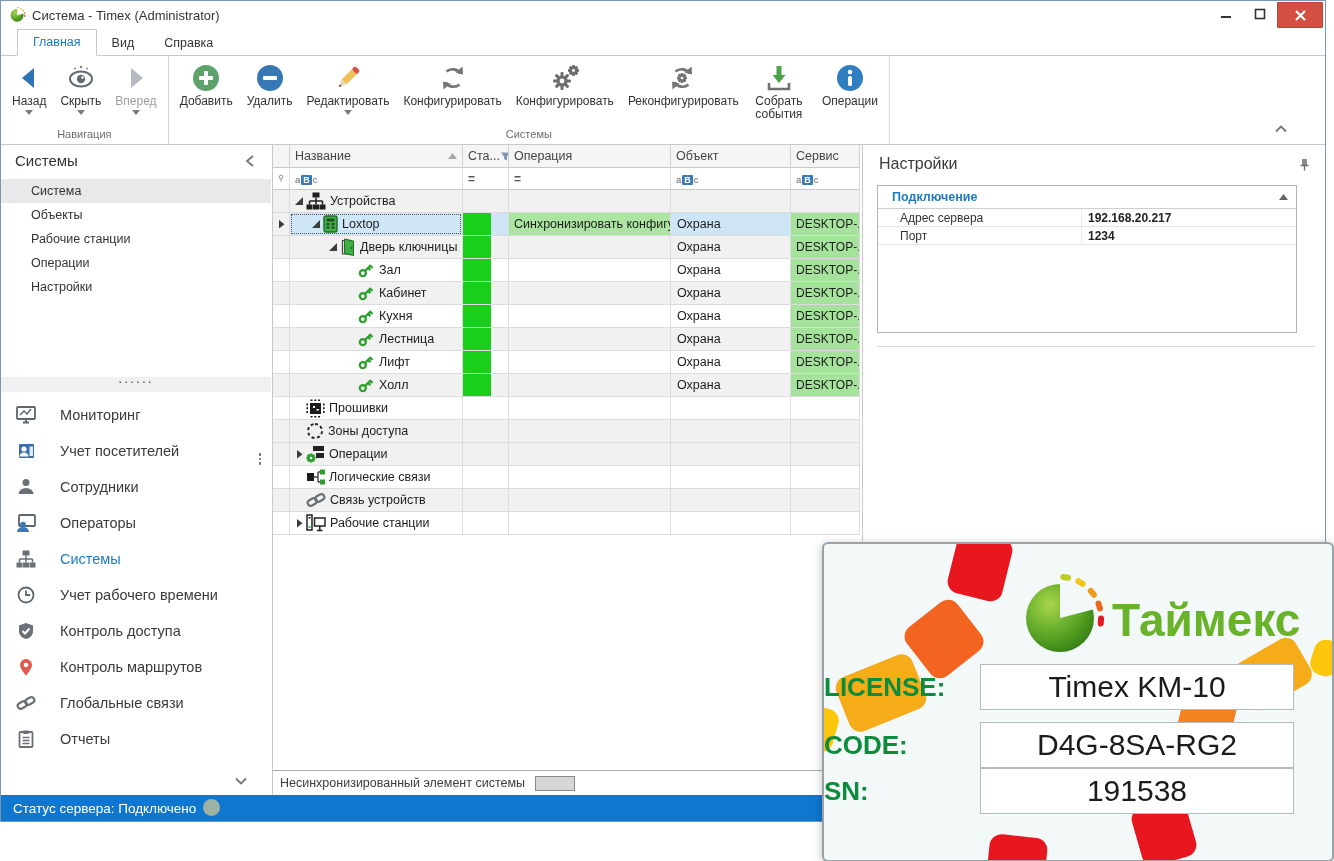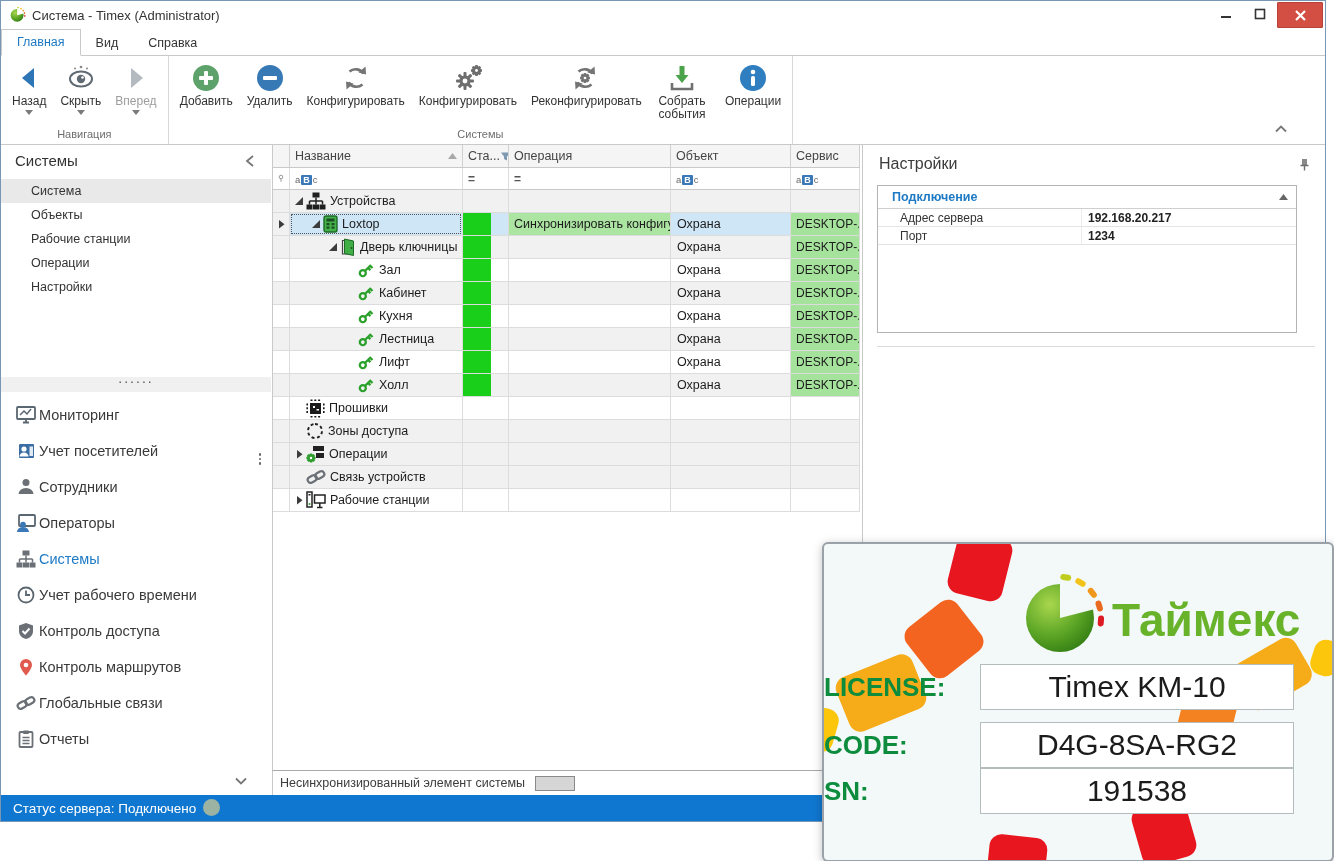--- a/index.html
+++ b/index.html
@@ -8,21 +8,21 @@
   svg{display:block}
   
   .window{position:absolute;left:0;top:0;width:1324px;height:820px;border:1px solid #7797b5;background:#fff;}
   .titlebar{position:absolute;left:0;top:0;right:0;height:28px;display:flex;align-items:center;padding-left:8px;}
   .apptitle{font-size:13px;color:#333;margin-left:6px;}
   .wctrl{position:absolute;right:2px;top:1px;display:flex;align-items:flex-start;}
   .wbtn{width:34px;height:24px;display:flex;align-items:center;justify-content:center;cursor:default;}
   .wbtn.close{width:44px;background:#d34f44;border:1px solid #b8423a;border-radius:1px;}
   
   .tabsrow{position:absolute;left:0;top:28px;right:0;height:27px;display:flex;align-items:flex-end;
-           padding-left:0;border-bottom:1px solid #c9c9c9;background:#fff;box-sizing:border-box;}
+           padding-left:16px;border-bottom:1px solid #c9c9c9;background:#fff;box-sizing:border-box;}
   .tab{padding:5px 15px 6px;font-size:12.5px;color:#333;margin-bottom:-1px;}
   .tab.active{background:#fff;border:1px solid #c9c9c9;border-bottom:1px solid #fff;color:#1e7ac4;}
   
   .ribbon{position:absolute;left:0;top:55px;right:0;height:89px;display:flex;align-items:stretch;
           border-bottom:1px solid #c9c9c9;background:#fff;box-sizing:border-box;}
   .rgroup{display:flex;flex-direction:column;border-right:1px solid #d8d8d8;padding:2px 4px 0;}
   .rbtns{display:flex;flex:1;align-items:flex-start;}
   .rglabel{text-align:center;font-size:11px;color:#6e6e6e;height:17px;line-height:15px;}
   .rbtn{display:flex;flex-direction:column;align-items:center;padding:3px 7px 0;cursor:default;}
   .rbtn .ricon{height:34px;display:flex;align-items:center;justify-content:center;}
@@ -37,21 +37,21 @@
   .sbheader .t{position:absolute;left:14px;top:3px;font-size:15px;color:#333;}
   .sbcollapse{position:absolute;right:16px;top:6px;cursor:pointer;}
   .sbitems{position:absolute;left:0;top:34px;right:0;}
   .sideitem{height:24px;line-height:24px;padding-left:30px;font-size:12.5px;color:#333;cursor:pointer;}
   .sideitem.sel{background:#e9e9e9;}
   .sbsplit{position:absolute;left:0;top:232px;right:0;height:15px;background:#f0f0f0;text-align:center;cursor:row-resize;}
   .sbsplit::before{content:"......";display:block;margin-top:-7px;color:#555;font-size:14px;letter-spacing:2px;}
   .sbnav{position:absolute;left:0;top:252px;right:0;}
   .navitem{height:36px;display:flex;align-items:center;padding-left:13px;cursor:pointer;}
   .navitem .nicon{width:24px;display:flex;justify-content:center;}
-  .navitem .nlabel{margin-left:1px;font-size:14.5px;color:#3a3a3a;}
+  .navitem .nlabel{margin-left:22px;font-size:14.5px;color:#3a3a3a;}
   .navitem.active .nlabel{color:#1e7ac4;}
   .sbchev{position:absolute;right:24px;bottom:10px;cursor:pointer;}
   .vhandle{position:absolute;left:257px;top:450px;width:4px;}
   .vhandle i{display:block;width:2.5px;height:2.5px;border-radius:50%;background:#666;margin:2px auto;}
   
   .gridwrap{position:absolute;left:271px;top:144px;width:590px;bottom:51px;background:#fff;
             border-left:1px solid #c9c9c9;box-sizing:border-box;overflow:hidden;}
   .grow,.ghead,.gfilter{display:flex;}
   .ghc{background:#f5f5f5;border-right:1px solid #d0d0d0;border-bottom:1px solid #c9c9c9;color:#444;
        font-size:12.5px;display:flex;align-items:center;justify-content:space-between;padding:0 5px;
@@ -231,20 +231,38 @@
               <svg width="30" height="30" viewBox="0 0 30 30">
                 <circle cx="15" cy="15" r="13" fill="#3779b5"></circle>
                 <rect x="8" y="13" width="14" height="4" rx="1" fill="#fff"></rect>
               </svg>
             </span>
             <span class="rlabel">Удалить</span>
           </div>
           <div class="rbtn">
             <span class="ricon">
               <svg width="30" height="30" viewBox="0 0 30 30">
+                <g transform="rotate(45 15 15)">
+                  <rect x="11.5" y="1.5" width="7" height="5" rx="1.5" fill="#d65448"></rect>
+                  <rect x="11.5" y="6.5" width="7" height="14" fill="#eec25a"></rect>
+                  <path d="M11.5 20.5 L15 28 L18.5 20.5 Z" fill="#e8d8b8"></path>
+                  <path d="M13.8 25.2 L15 28 L16.2 25.2 Z" fill="#5a4632"></path>
+                </g>
+              </svg>
+            </span>
+            <span class="rlabel">Редактировать</span>
+            <span class="rcaret">
+              <svg width="8" height="5" viewBox="0 0 8 5">
+                <path d="M0 0 h8 L4 5 Z" fill="#7a7a7a"></path>
+              </svg>
+            </span>
+          </div>
+          <div class="rbtn">
+            <span class="ricon">
+              <svg width="30" height="30" viewBox="0 0 30 30">
                 <path d="M8.5 8.5 A9.5 9.5 0 0 1 22.5 10.5" fill="none" stroke="#747474" stroke-width="2.6"></path>
                 <path d="M21.5 21.5 A9.5 9.5 0 0 1 7.5 19.5" fill="none" stroke="#747474" stroke-width="2.6"></path>
                 <path d="M24.5 3.5 L25 11.5 L17.5 9.5 Z" fill="#747474"></path>
                 <path d="M5.5 26.5 L5 18.5 L12.5 20.5 Z" fill="#747474"></path>
               </svg>
             </span>
             <span class="rlabel">Конфигурировать</span>
           </div>
           <div class="rbtn">
             <span class="ricon">
@@ -809,20 +827,39 @@
                     <rect x="-1.5" y="-4.6" width="3" height="9.2" rx="1" transform="rotate(45)"></rect>
                     <rect x="-1.5" y="-4.6" width="3" height="9.2" rx="1" transform="rotate(90)"></rect>
                     <rect x="-1.5" y="-4.6" width="3" height="9.2" rx="1" transform="rotate(135)"></rect>
                     <circle r="2.852"></circle>
                     <circle r="1.242" fill="#fff"></circle>
                   </g>
                 </g>
               </svg>
             </span>
             <span>Операции</span>
+          </div>
+          <div class="gcell" style="width: 46px;"></div>
+          <div class="gcell" style="width: 162px;"></div>
+          <div class="gcell objcell" style="width: 120px;"></div>
+          <div class="gcell" style="width: 69px;"></div>
+        </div>
+        <div class="grow">
+          <div class="gcell" style="width: 17px; justify-content: center;"></div>
+          <div class="gcell namecell" style="width: 173px; padding-left: 3px;">
+            <span class="exp"></span>
+            <span class="ticon">
+              <svg width="19" height="18" viewBox="0 0 19 18">
+                <path d="M8 9 h4 M12 4 h2.5 M12 14 h2.5 M12 4 v10" fill="none" stroke="#444" stroke-width="1.4"></path>
+                <rect x="1" y="5" width="7" height="8" fill="#1b1b1b"></rect>
+                <rect x="14" y="1.5" width="5" height="5" fill="#2d9e2d"></rect>
+                <rect x="14" y="11.5" width="5" height="5" fill="#2d9e2d"></rect>
+              </svg>
+            </span>
+            <span>Логические связи</span>
           </div>
           <div class="gcell" style="width: 46px;"></div>
           <div class="gcell" style="width: 162px;"></div>
           <div class="gcell objcell" style="width: 120px;"></div>
           <div class="gcell" style="width: 69px;"></div>
         </div>
         <div class="grow alt">
           <div class="gcell" style="width: 17px; justify-content: center;"></div>
           <div class="gcell namecell" style="width: 173px; padding-left: 3px;">
             <span class="exp"></span>

